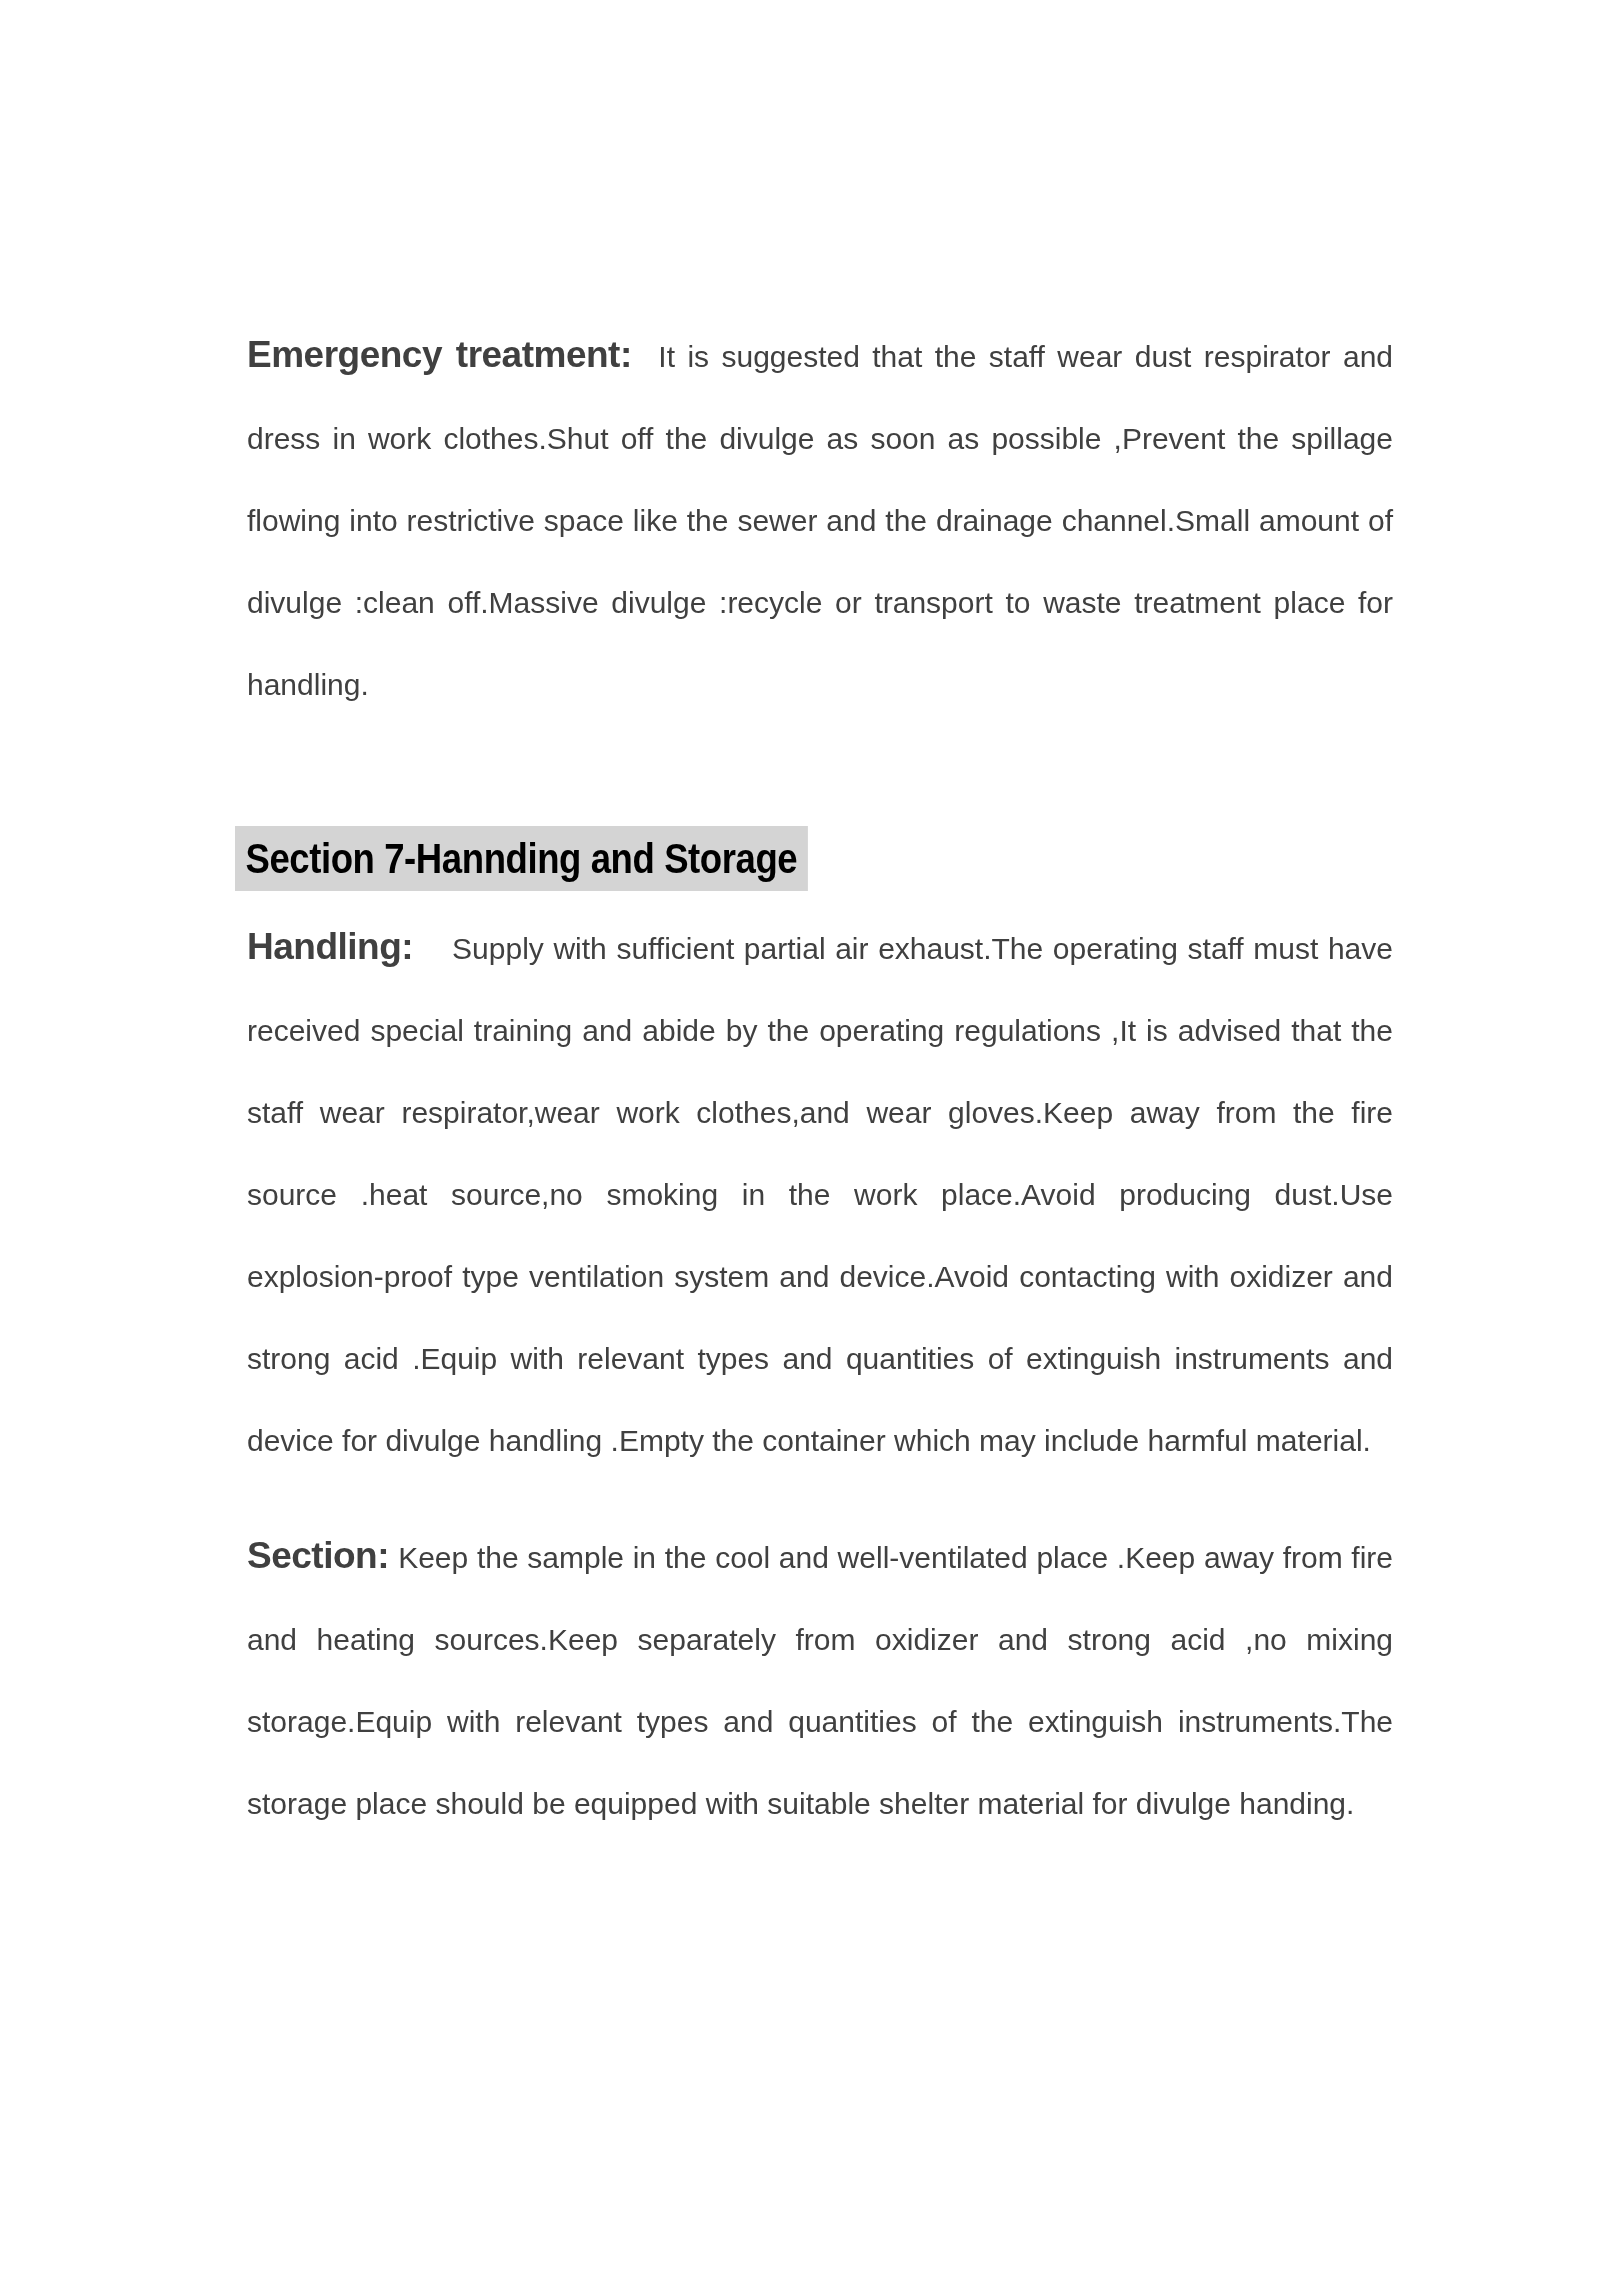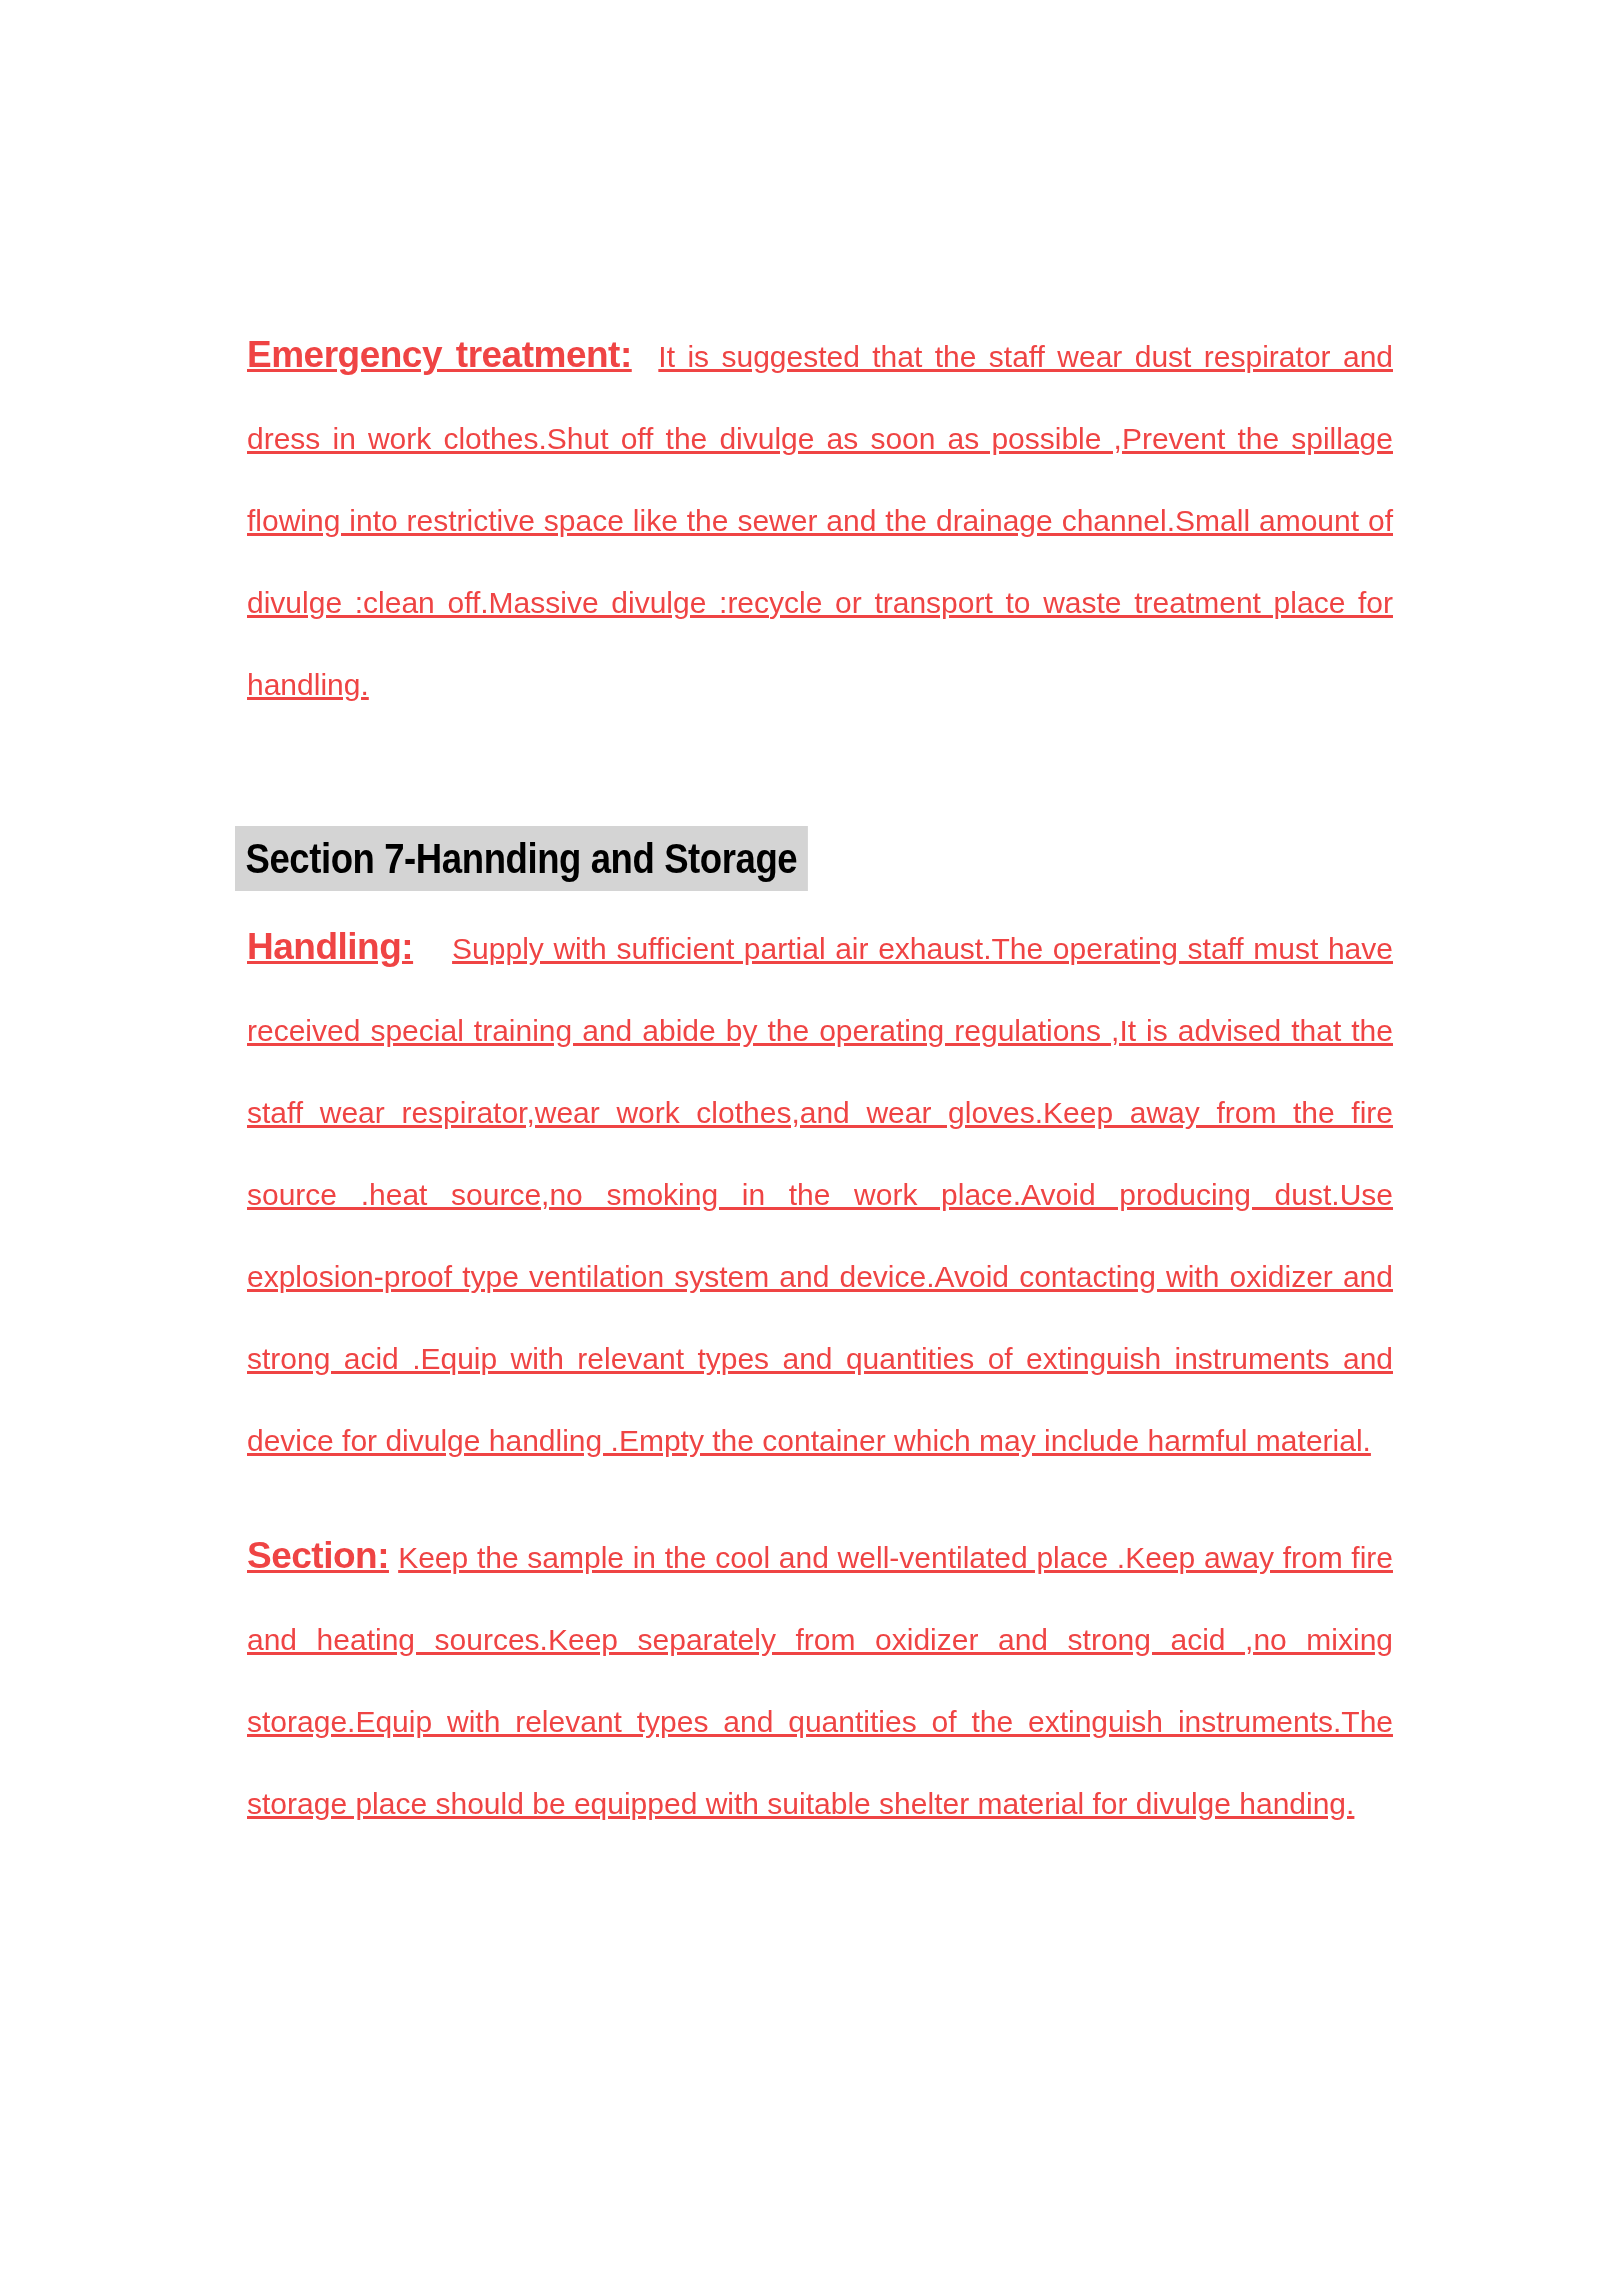--- a/index.html
+++ b/index.html
@@ -35,22 +35,21 @@
     transform-origin: left center;
     letter-spacing: -0.5px;
   }
   .heading-row { height: 65px; }
   .heading-row.second { margin-top: 100px; }
   .para {
     font-size: 30px;
     line-height: 82px;
     text-align: justify;
     margin: 0;
-    color: #ef4444;
-    text-decoration: underline;
+    color: #404040;
   }
   .para.first { margin-top: 23.5px; }
   .para.handling { margin-top: 15.3px; }
   .para.storage { margin-top: 33px; }
   .lead {
     font-weight: bold;
     font-size: 37px;
     letter-spacing: -0.5px;
   }
   .gap-md { margin-right: 26.6px; }

